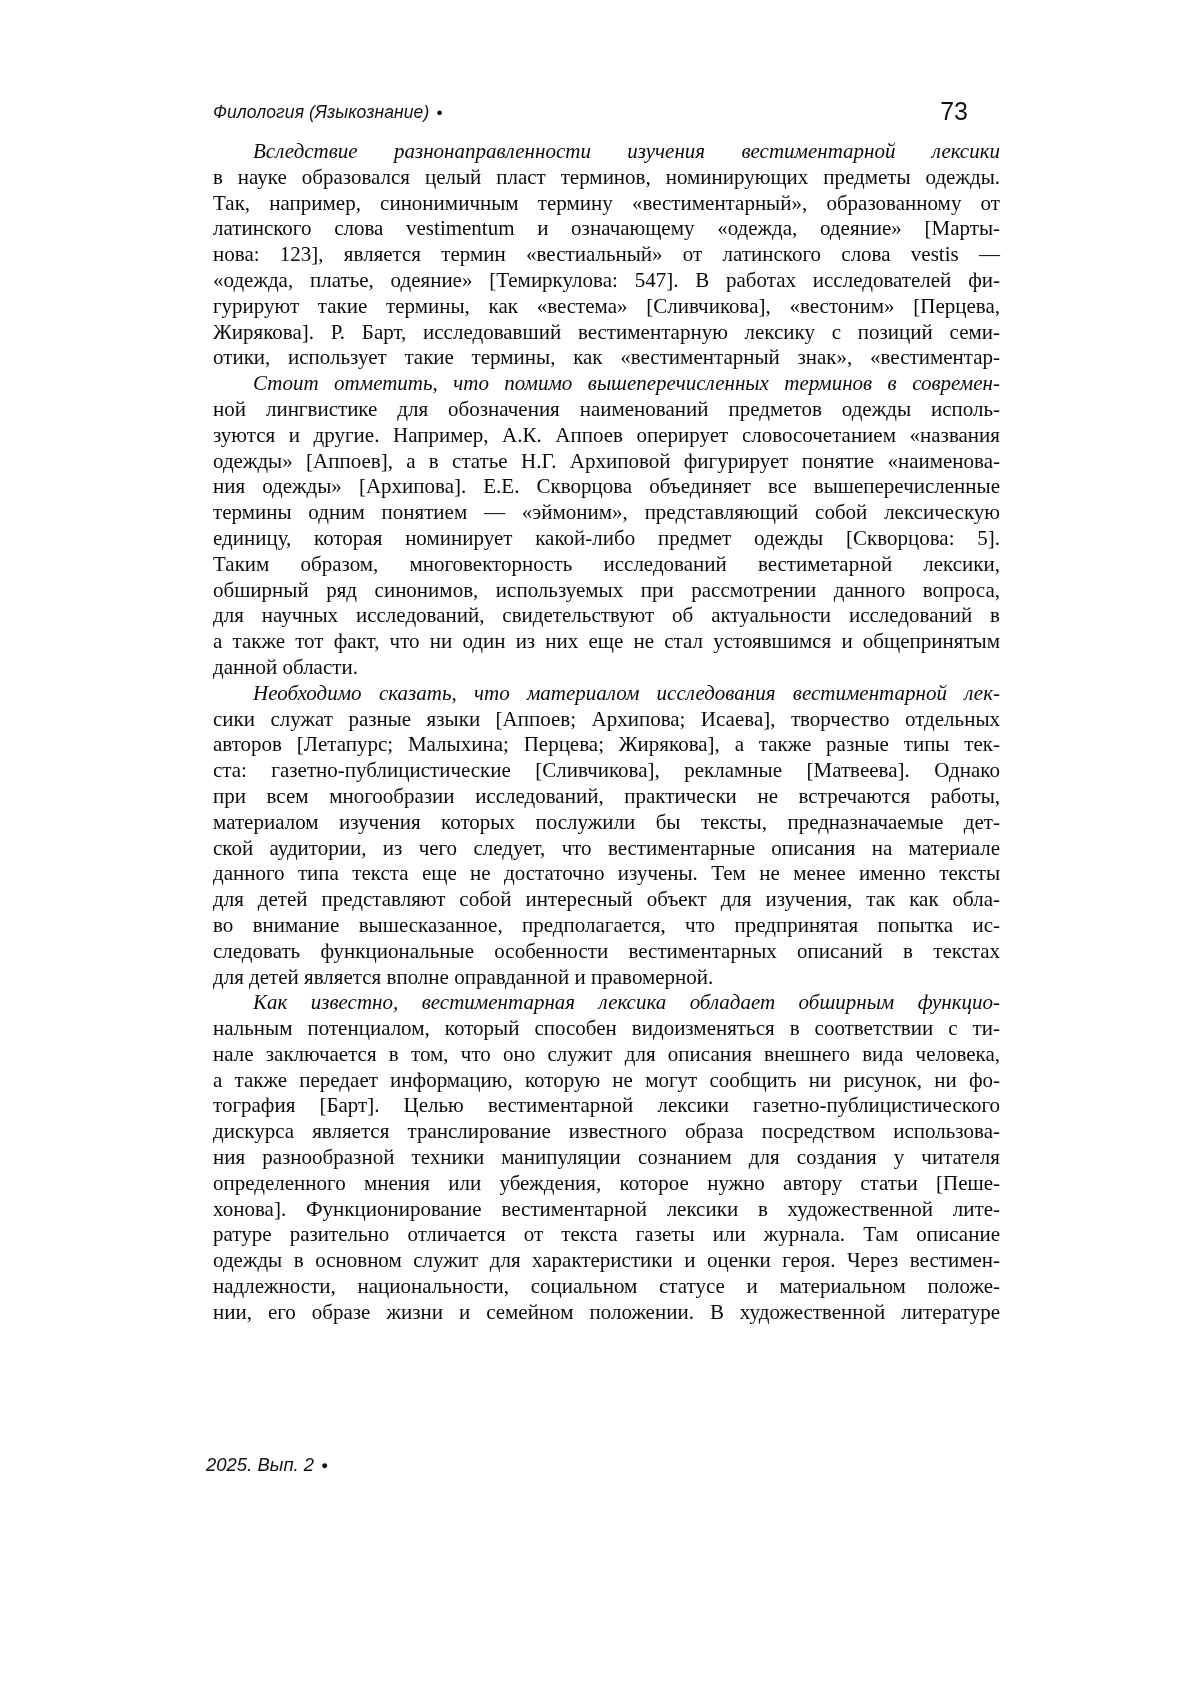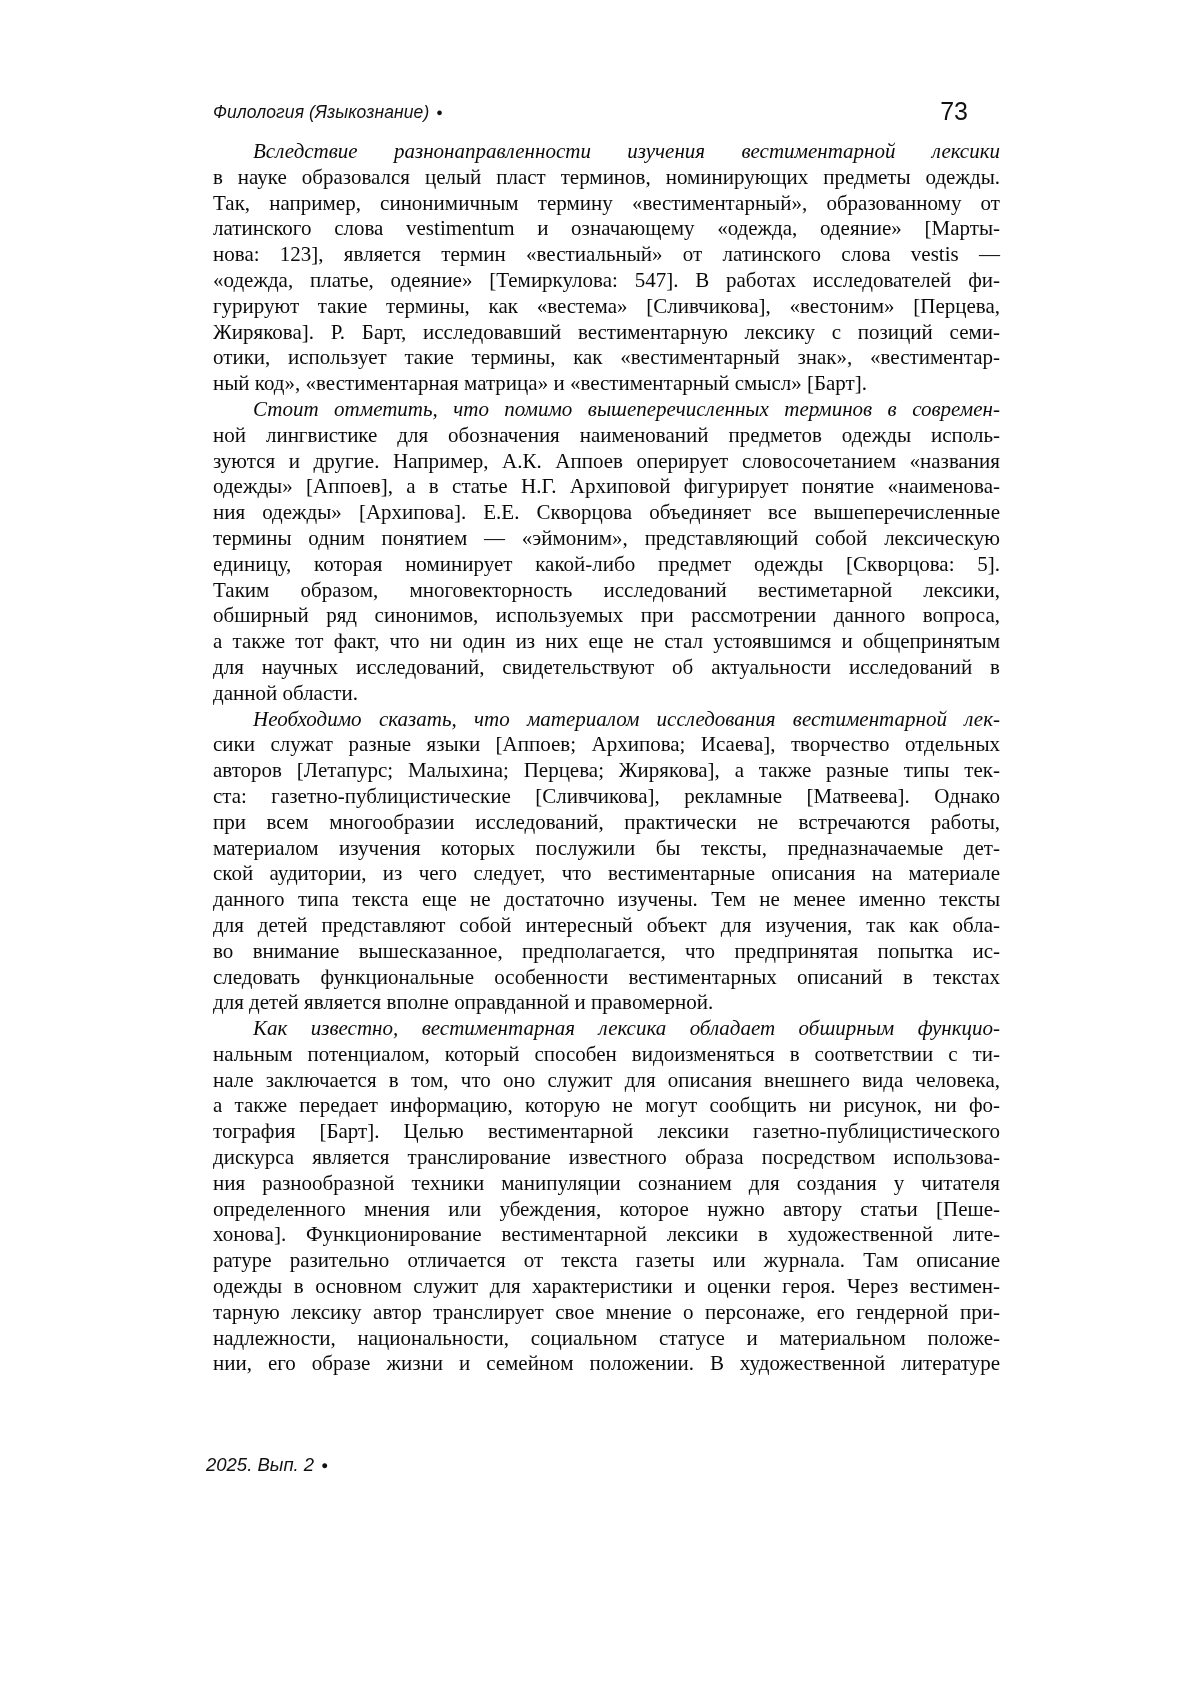--- a/index.html
+++ b/index.html
@@ -96,32 +96,31 @@
   <div class="article">
       <div class="line first">Вследствие разнонаправленности изучения вестиментарной лексики</div>
       <div class="line">в науке образовался целый пласт терминов, номинирующих предметы одежды.</div>
       <div class="line">Так, например, синонимичным термину «вестиментарный», образованному от</div>
       <div class="line">латинского слова vestimentum и означающему «одежда, одеяние» [Марты-</div>
       <div class="line">нова: 123], является термин «вестиальный» от латинского слова vestis —</div>
       <div class="line">«одежда, платье, одеяние» [Темиркулова: 547]. В работах исследователей фи-</div>
       <div class="line">гурируют такие термины, как «вестема» [Сливчикова], «вестоним» [Перцева,</div>
       <div class="line">Жирякова]. Р. Барт, исследовавший вестиментарную лексику с позиций семи-</div>
       <div class="line">отики, использует такие термины, как «вестиментарный знак», «вестиментар-</div>
-      <div class="line end">ный код», «вестиментарная матрица» и «вестиментарный смысл» [Барт].</div>
       <div class="line first">Стоит отметить, что помимо вышеперечисленных терминов в современ-</div>
       <div class="line">ной лингвистике для обозначения наименований предметов одежды исполь-</div>
       <div class="line">зуются и другие. Например, А.К. Аппоев оперирует словосочетанием «названия</div>
       <div class="line">одежды» [Аппоев], а в статье Н.Г. Архиповой фигурирует понятие «наименова-</div>
       <div class="line">ния одежды» [Архипова]. Е.Е. Скворцова объединяет все вышеперечисленные</div>
       <div class="line">термины одним понятием — «эймоним», представляющий собой лексическую</div>
       <div class="line">единицу, которая номинирует какой-либо предмет одежды [Скворцова: 5].</div>
       <div class="line">Таким образом, многовекторность исследований вестиметарной лексики,</div>
       <div class="line">обширный ряд синонимов, используемых при рассмотрении данного вопроса,</div>
+      <div class="line">для научных исследований, свидетельствуют об актуальности исследований в</div>
       <div class="line">а также тот факт, что ни один из них еще не стал устоявшимся и общепринятым</div>
-      <div class="line">для научных исследований, свидетельствуют об актуальности исследований в</div>
       <div class="line end">данной области.</div>
       <div class="line first">Необходимо сказать, что материалом исследования вестиментарной лек-</div>
       <div class="line">сики служат разные языки [Аппоев; Архипова; Исаева], творчество отдельных</div>
       <div class="line">авторов [Летапурс; Малыхина; Перцева; Жирякова], а также разные типы тек-</div>
       <div class="line">ста: газетно-публицистические [Сливчикова], рекламные [Матвеева]. Однако</div>
       <div class="line">при всем многообразии исследований, практически не встречаются работы,</div>
       <div class="line">материалом изучения которых послужили бы тексты, предназначаемые дет-</div>
       <div class="line">ской аудитории, из чего следует, что вестиментарные описания на материале</div>
       <div class="line">данного типа текста еще не достаточно изучены. Тем не менее именно тексты</div>
       <div class="line">для детей представляют собой интересный объект для изучения, так как обла-</div>
@@ -132,21 +131,20 @@
       <div class="line">нальным потенциалом, который способен видоизменяться в соответствии с ти-</div>
       <div class="line">нале заключается в том, что оно служит для описания внешнего вида человека,</div>
       <div class="line">а также передает информацию, которую не могут сообщить ни рисунок, ни фо-</div>
       <div class="line">тография [Барт]. Целью вестиментарной лексики газетно-публицистического</div>
       <div class="line">дискурса является транслирование известного образа посредством использова-</div>
       <div class="line">ния разнообразной техники манипуляции сознанием для создания у читателя</div>
       <div class="line">определенного мнения или убеждения, которое нужно автору статьи [Пеше-</div>
       <div class="line">хонова]. Функционирование вестиментарной лексики в художественной лите-</div>
       <div class="line">ратуре разительно отличается от текста газеты или журнала. Там описание</div>
       <div class="line">одежды в основном служит для характеристики и оценки героя. Через вестимен-</div>
-      <div class="line">тарную лексику автор транслирует свое мнение о персонаже, его гендерной при-</div>
       <div class="line">надлежности, национальности, социальном статусе и материальном положе-</div>
       <div class="line">нии, его образе жизни и семейном положении. В художественной литературе</div>
     </div>
 
   <div class="page-footer">
     <span>2025. Вып. 2</span><span class="bullet">●</span>
   </div>
 
 </div>
 

